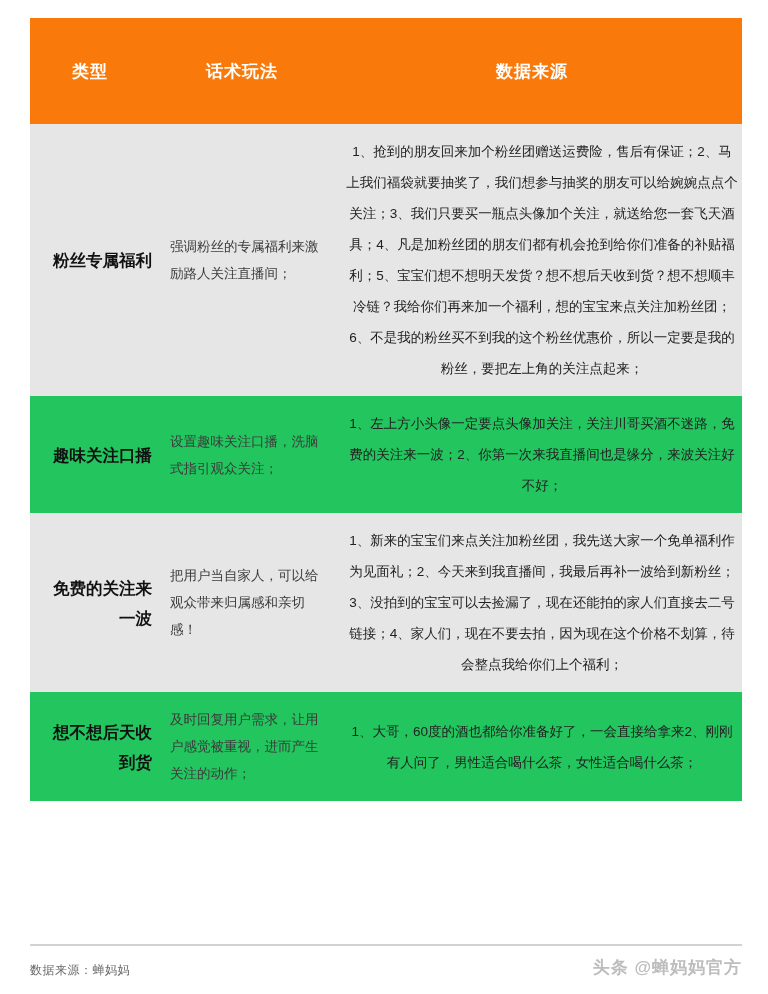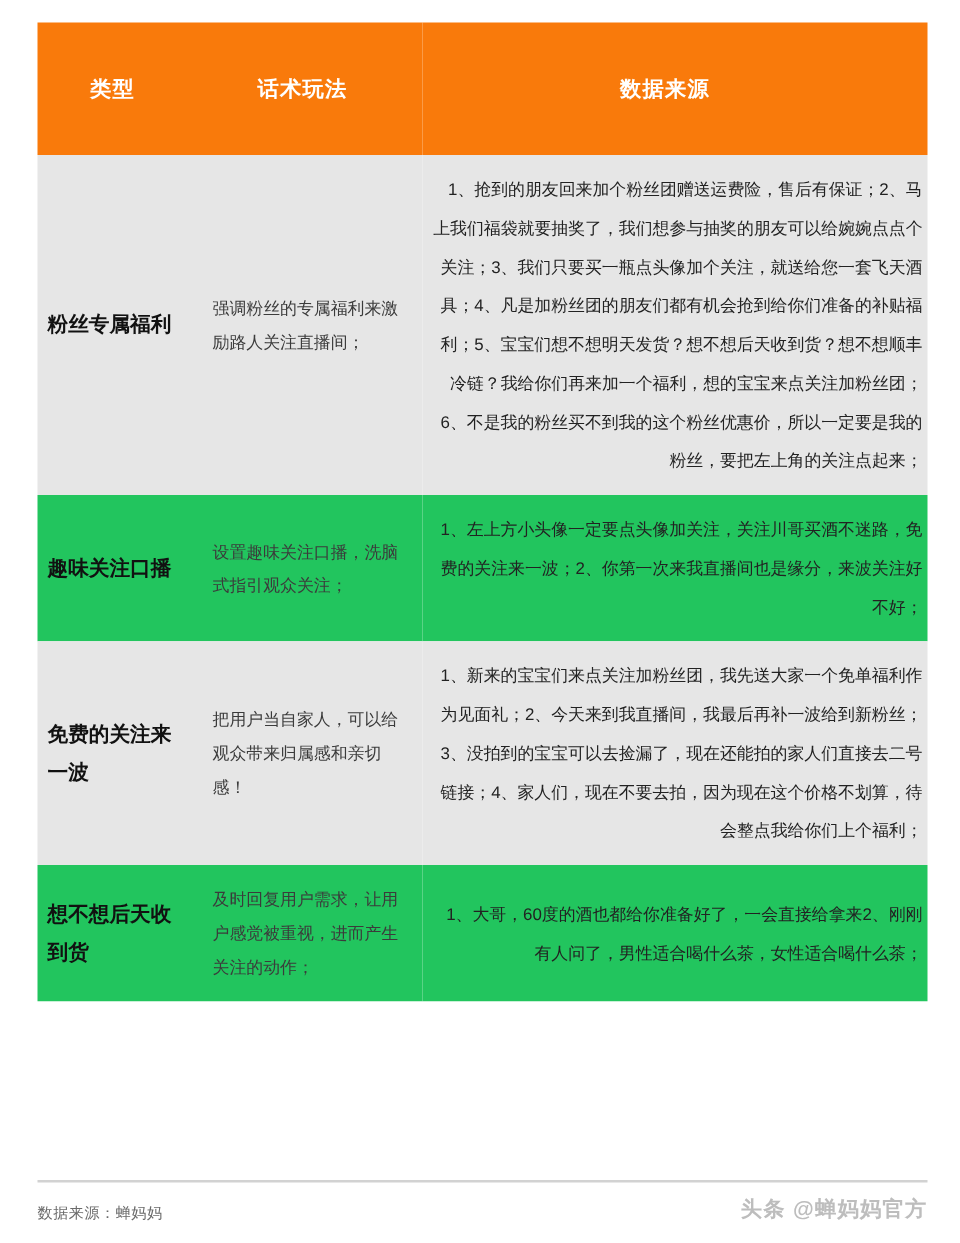--- a/index.html
+++ b/index.html
@@ -59,37 +59,37 @@
   tbody td {
     border: none;
     padding: 0;
     vertical-align: middle;
   }
 
   tbody tr.shade td { background: #e6e6e6; }
   tbody tr.plain td { background: #22c55e; }
 
   .cell-type {
-    text-align: left;
+    text-align: right;
     font-size: 16.5px;
     font-weight: bold;
     color: #111111;
     line-height: 30px;
     padding: 4px 8px;
   }
 
   .cell-method {
     font-size: 13.5px;
     color: #3b3b3b;
     line-height: 27px;
     padding: 14px 10px;
   }
 
   .cell-example {
-    text-align: right;
+    text-align: center;
     font-size: 13.5px;
     color: #222222;
     line-height: 31px;
     padding: 12px 4px 12px 8px;
     vertical-align: middle;
   }
 
   .cell-example .line {
     white-space: normal;
     word-break: break-all;

